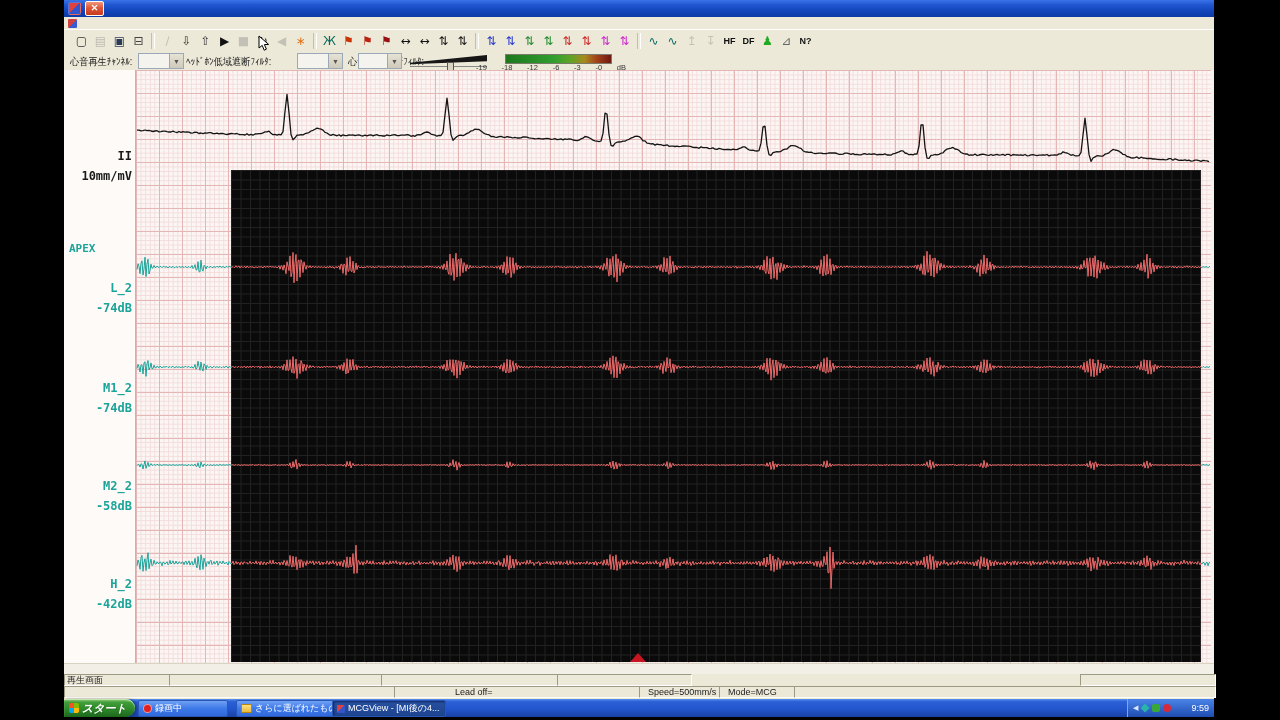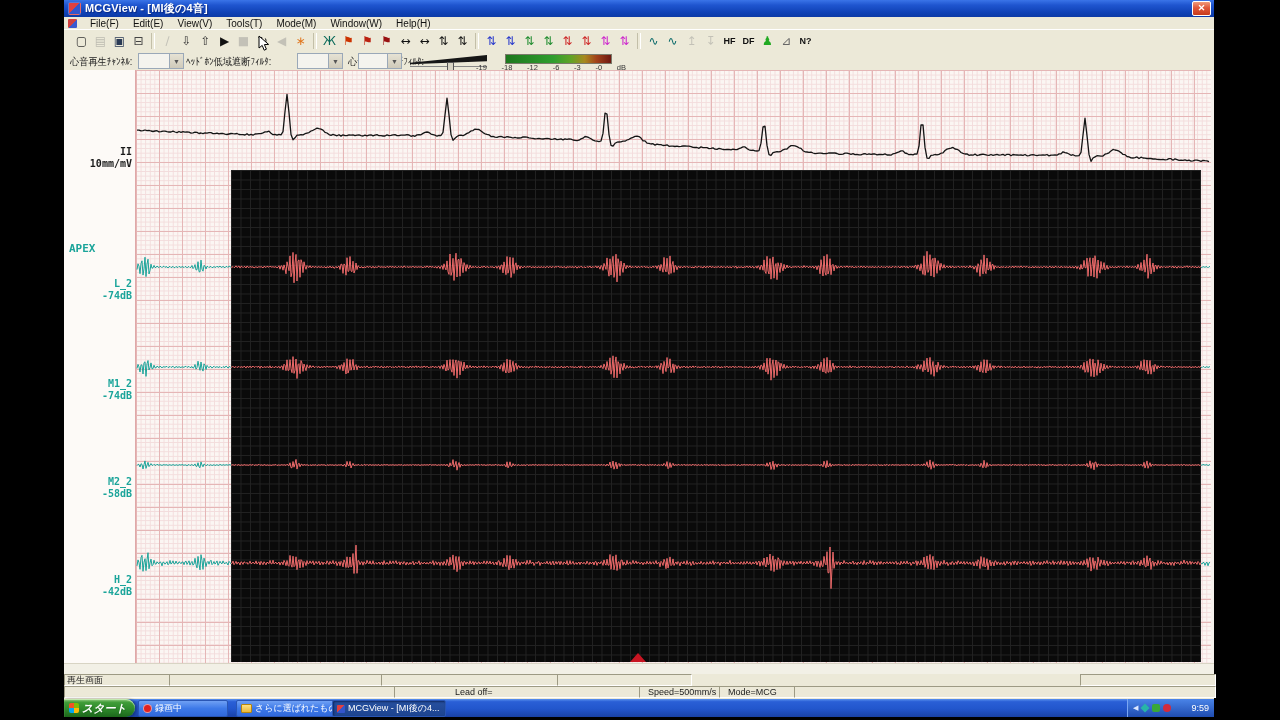--- a/index.html
+++ b/index.html
@@ -67,21 +67,21 @@
       linear-gradient(90deg,#f3dcdc 1px,transparent 1px);
     background-size:23px 23px,23px 23px,4.6px 4.6px,4.6px 4.6px;}
   .mainsvg{position:absolute;left:0;top:0;}
   .panel{position:absolute;left:167px;top:100px;width:970px;height:492px;background-color:#0a0a0a;
     background-image:
       linear-gradient(#222 1px,transparent 1px),
       linear-gradient(90deg,#222 1px,transparent 1px);
     background-size:9.5px 9.5px;}
   .marker{position:absolute;left:399px;bottom:0;width:0;height:0;
     border-left:8px solid transparent;border-right:8px solid transparent;border-bottom:9px solid #c81522;}
-  .monolab{font-family:"DejaVu Sans Mono",monospace;font-size:10px;line-height:12px;
+  .monolab{font-family:"DejaVu Sans Mono",monospace;font-size:12px;line-height:20px;
     position:absolute;right:3px;width:66px;text-align:right;white-space:pre;}
   .ecg-label{color:#1a1a1a;top:76px;font-weight:bold;}
   .apex{position:absolute;left:5px;top:172px;color:#1ba49a;font-family:"DejaVu Sans Mono",monospace;
     font-size:11px;font-weight:bold;}
   .chlabel{color:#1ba49a;font-weight:bold;margin-top:27px;}
 
   
   .hstrip{position:absolute;top:663px;left:0;width:1150px;height:11px;background:#f2f0e6;
     border-top:1px solid #d8d4c4;}
   .statusrow{position:absolute;left:0;width:1150px;height:12px;background:#ece9d8;}
@@ -122,27 +122,25 @@
   .cursor{position:absolute;left:258px;top:35px;z-index:50;}
 </style>
 </head>
 <body>
 
 <div class="screen">
   <div class="app">
 
     <div class="titlebar">
       <span class="title-icon"></span>
-      <span class="title-text">MCGView - [MI後の4音]</span>
       <span class="close-btn">✕</span>
     </div>
 
     <div class="menubar">
       <span class="mdi-icon"></span>
-      <span class="menu-items"><span class="menu-item">File(F)</span><span class="menu-item">Edit(E)</span><span class="menu-item">View(V)</span><span class="menu-item">Tools(T)</span><span class="menu-item">Mode(M)</span><span class="menu-item">Window(W)</span><span class="menu-item">Help(H)</span></span>
     </div>
 
     <div class="toolbar">
         <span class="tbtn" style="color: rgb(51, 51, 51);">▢</span>
         <span class="tbtn dis" style="color: rgb(119, 119, 119);">▤</span>
         <span class="tbtn" style="color: rgb(42, 58, 85);">▣</span>
         <span class="tbtn" style="color: rgb(68, 68, 68);">⊟</span>
         <span class="tsep"></span>
         <span class="tbtn dis" style="color: rgb(136, 136, 136);">∕</span>
         <span class="tbtn" style="color: rgb(51, 51, 51);">⇩</span>

